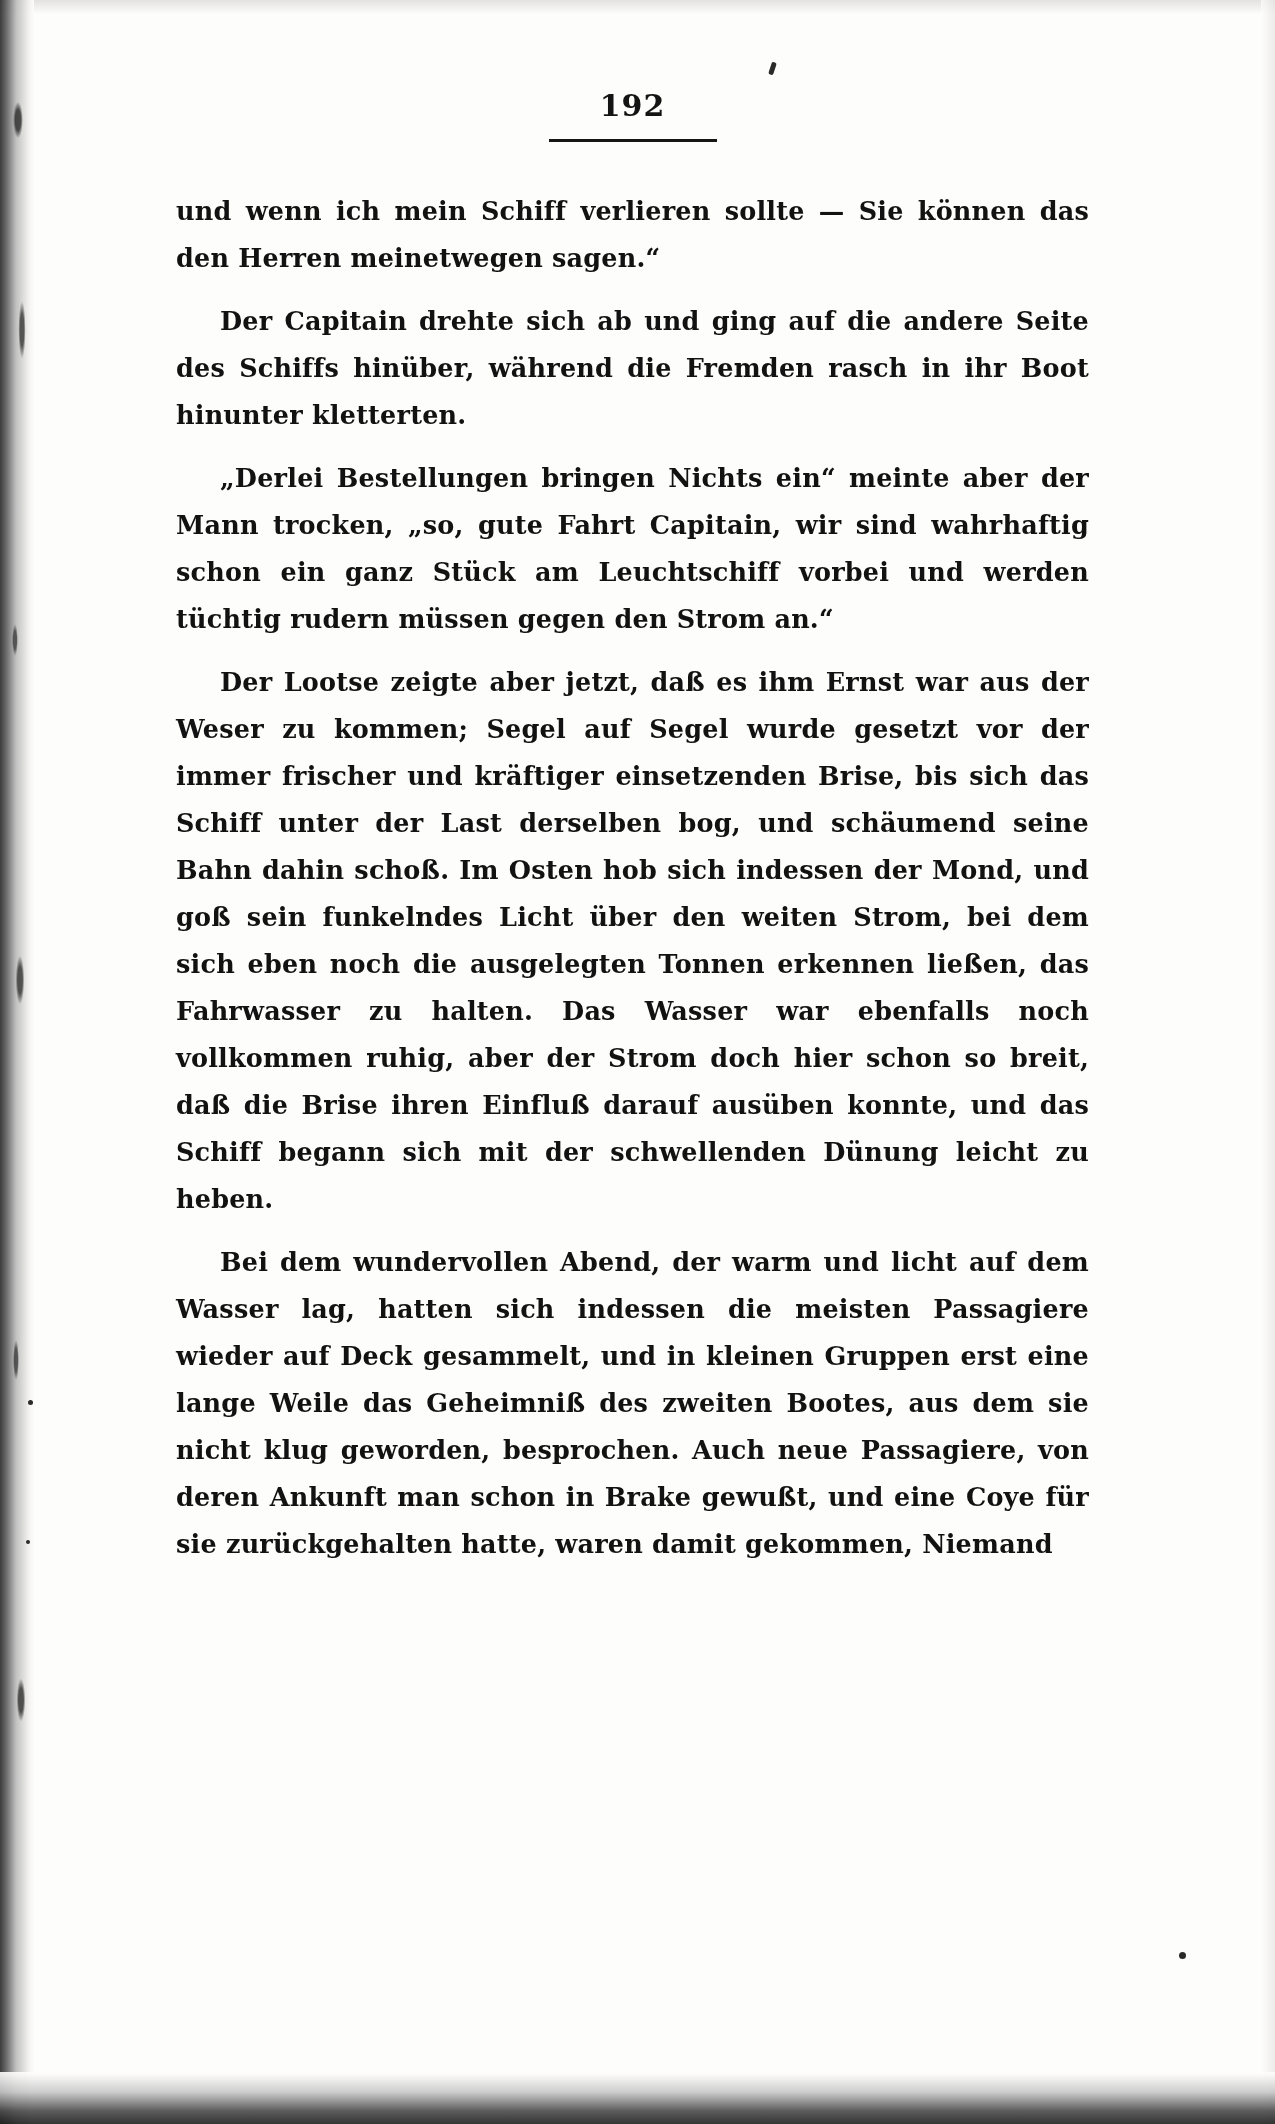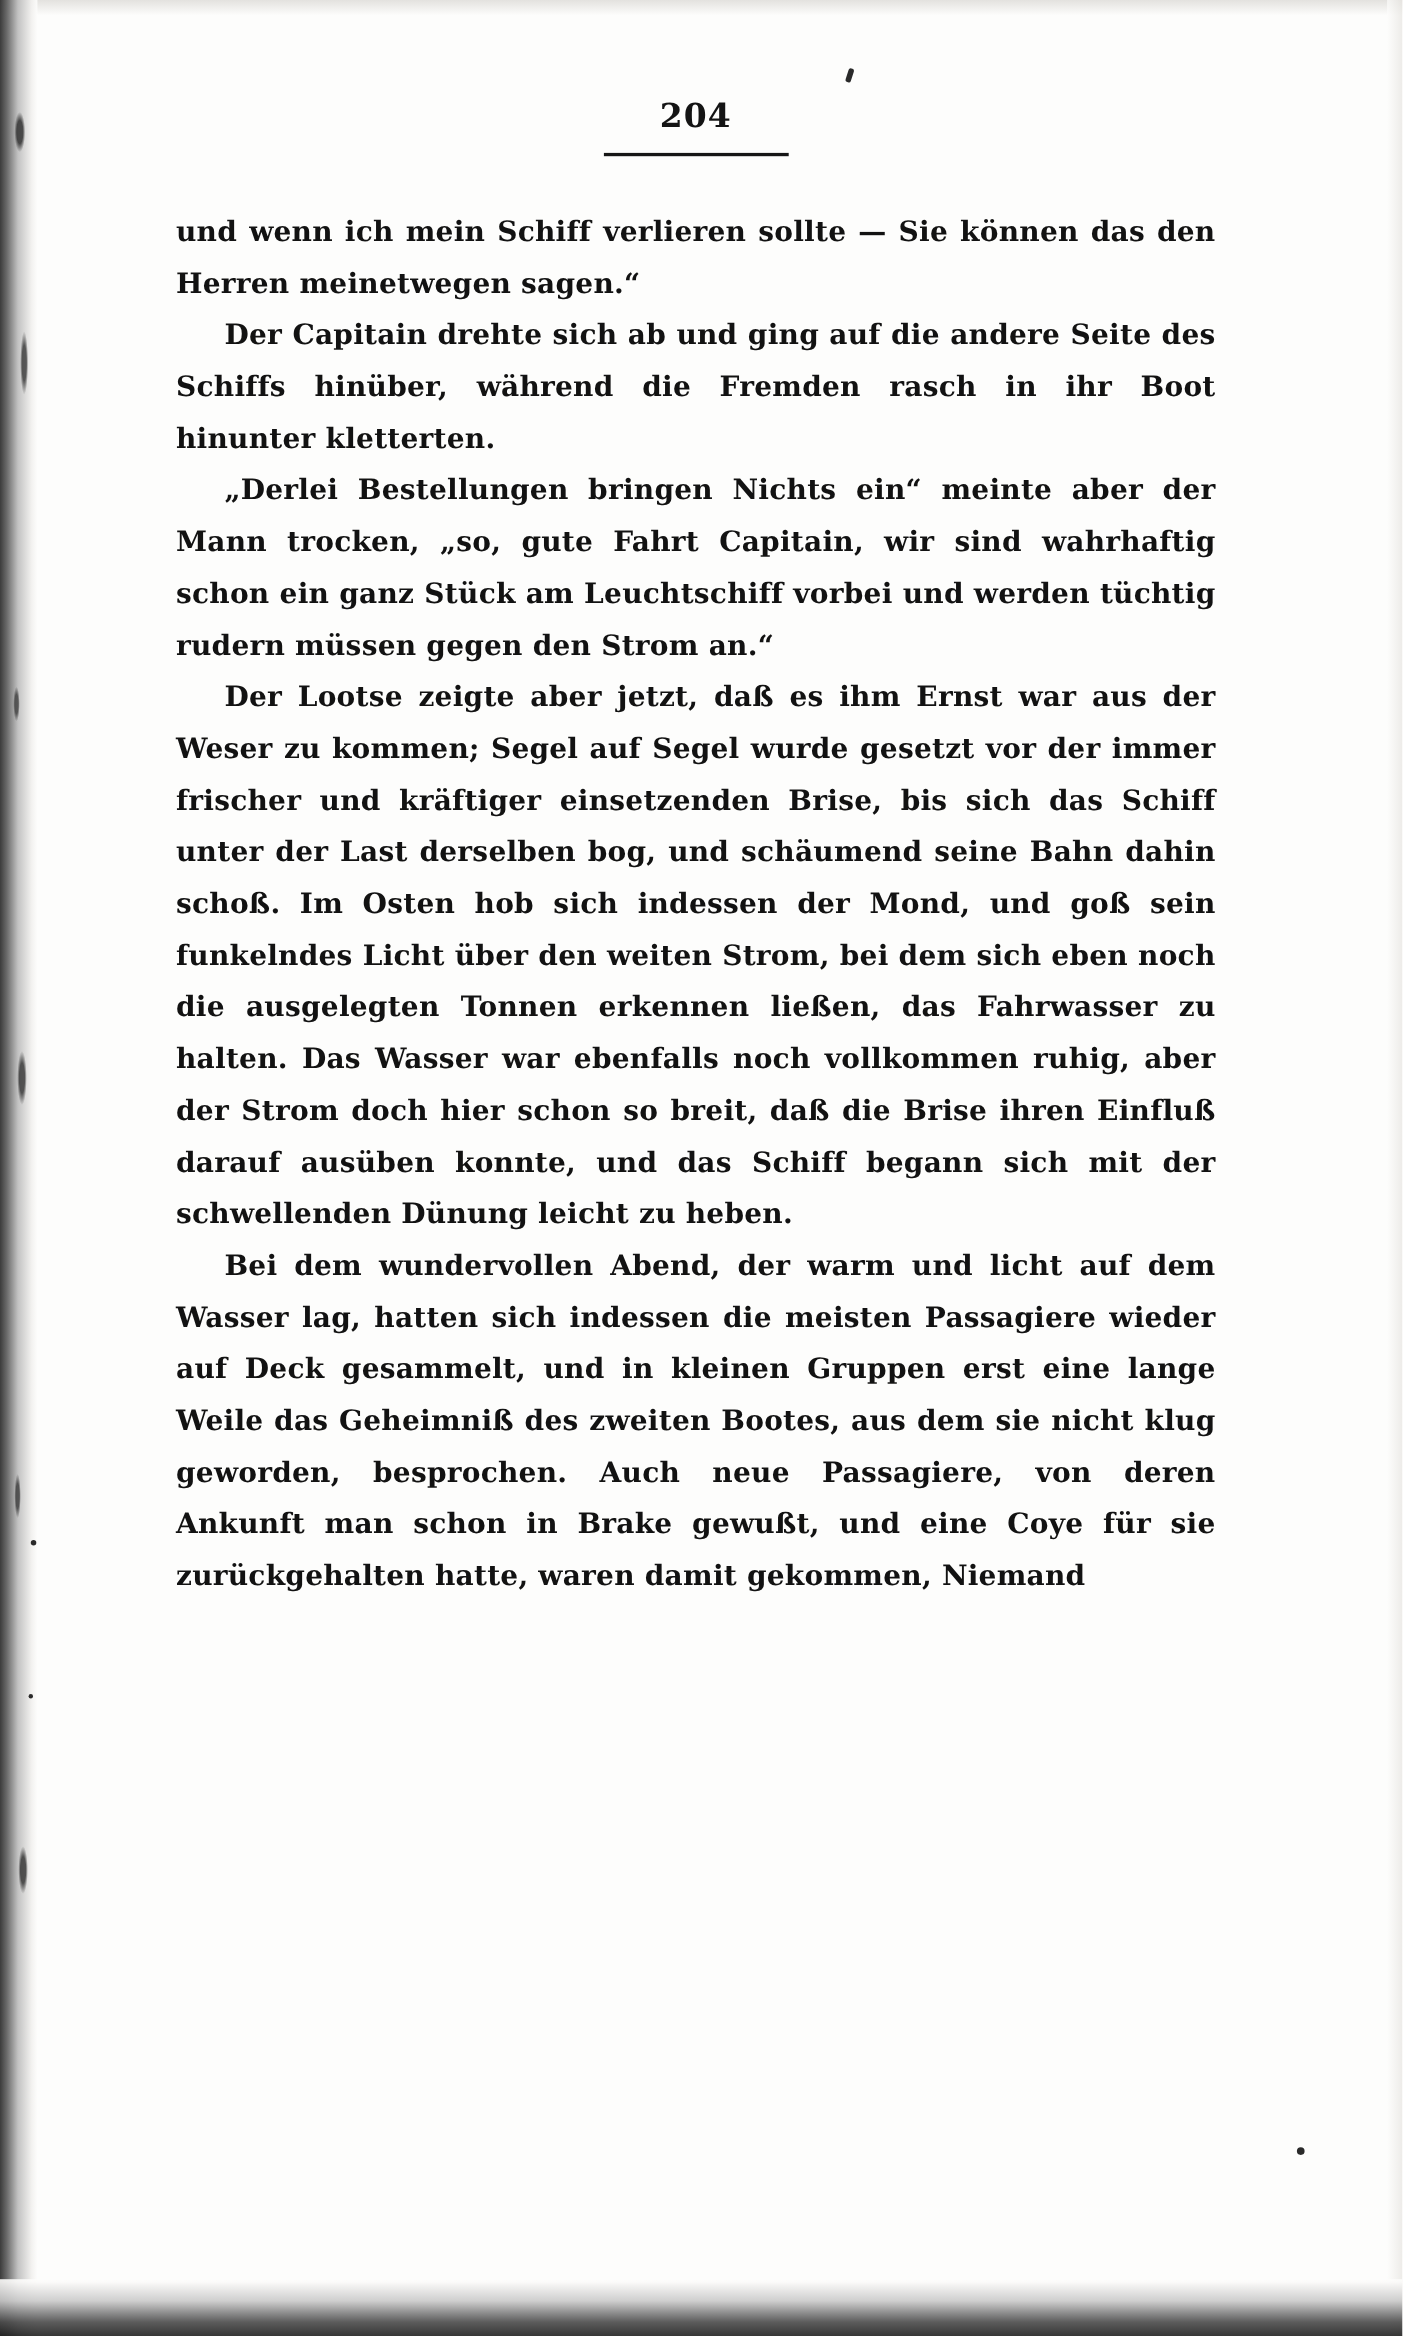--- a/index.html
+++ b/index.html
@@ -98,21 +98,21 @@
     font-size: 25.5px;
     line-height: 47px;
     color: #121212;
     text-align: justify;
     text-justify: inter-word;
     font-weight: 600;
     letter-spacing: 0.2px;
     -webkit-font-smoothing: none;
   }
   .body-text p {
-    margin: 0;
+    margin: 16px;
     text-indent: 44px;
   }
   .body-text p.noindent {
     text-indent: 0;
   }
 </style>
 </head>
 <body>
 
 <div class="scan">
@@ -123,21 +123,21 @@
   <div class="edge-left-speckle"></div>
   <div class="edge-bottom"></div>
 
   <div class="speck" style="left:770px; top:62px; width:5px; height:13px; border-radius:2px; transform:rotate(18deg);"></div>
   <div class="speck" style="left:1179px; top:1952px; width:7px; height:7px;"></div>
   <div class="speck" style="left:28px; top:1400px; width:5px; height:5px;"></div>
   <div class="speck" style="left:26px; top:1540px; width:4px; height:4px;"></div>
 
   <div class="page">
 
-    <div class="folio">204</div>
+    <div class="folio">192</div>
     <div class="rule"></div>
 
     <div class="body-text">
       <p class="noindent">und wenn ich mein Schiff verlieren sollte — Sie können das den Herren meinetwegen sagen.“</p>
       <p>Der Capitain drehte sich ab und ging auf die andere Seite des Schiffs hinüber, während die Fremden rasch in ihr Boot hinunter kletterten.</p>
       <p>„Derlei Bestellungen bringen Nichts ein“ meinte aber der Mann trocken, „so, gute Fahrt Capitain, wir sind wahrhaftig schon ein ganz Stück am Leuchtschiff vorbei und werden tüchtig rudern müssen gegen den Strom an.“</p>
       <p>Der Lootse zeigte aber jetzt, daß es ihm Ernst war aus der Weser zu kommen; Segel auf Segel wurde gesetzt vor der immer frischer und kräftiger einsetzenden Brise, bis sich das Schiff unter der Last derselben bog, und schäumend seine Bahn dahin schoß. Im Osten hob sich indessen der Mond, und goß sein funkelndes Licht über den weiten Strom, bei dem sich eben noch die ausgelegten Tonnen erkennen ließen, das Fahrwasser zu halten. Das Wasser war ebenfalls noch vollkommen ruhig, aber der Strom doch hier schon so breit, daß die Brise ihren Einfluß darauf ausüben konnte, und das Schiff begann sich mit der schwellenden Dünung leicht zu heben.</p>
       <p>Bei dem wundervollen Abend, der warm und licht auf dem Wasser lag, hatten sich indessen die meisten Passagiere wieder auf Deck gesammelt, und in kleinen Gruppen erst eine lange Weile das Geheimniß des zweiten Bootes, aus dem sie nicht klug geworden, besprochen. Auch neue Passagiere, von deren Ankunft man schon in Brake gewußt, und eine Coye für sie zurückgehalten hatte, waren damit gekommen, Niemand</p>
     </div>
 

